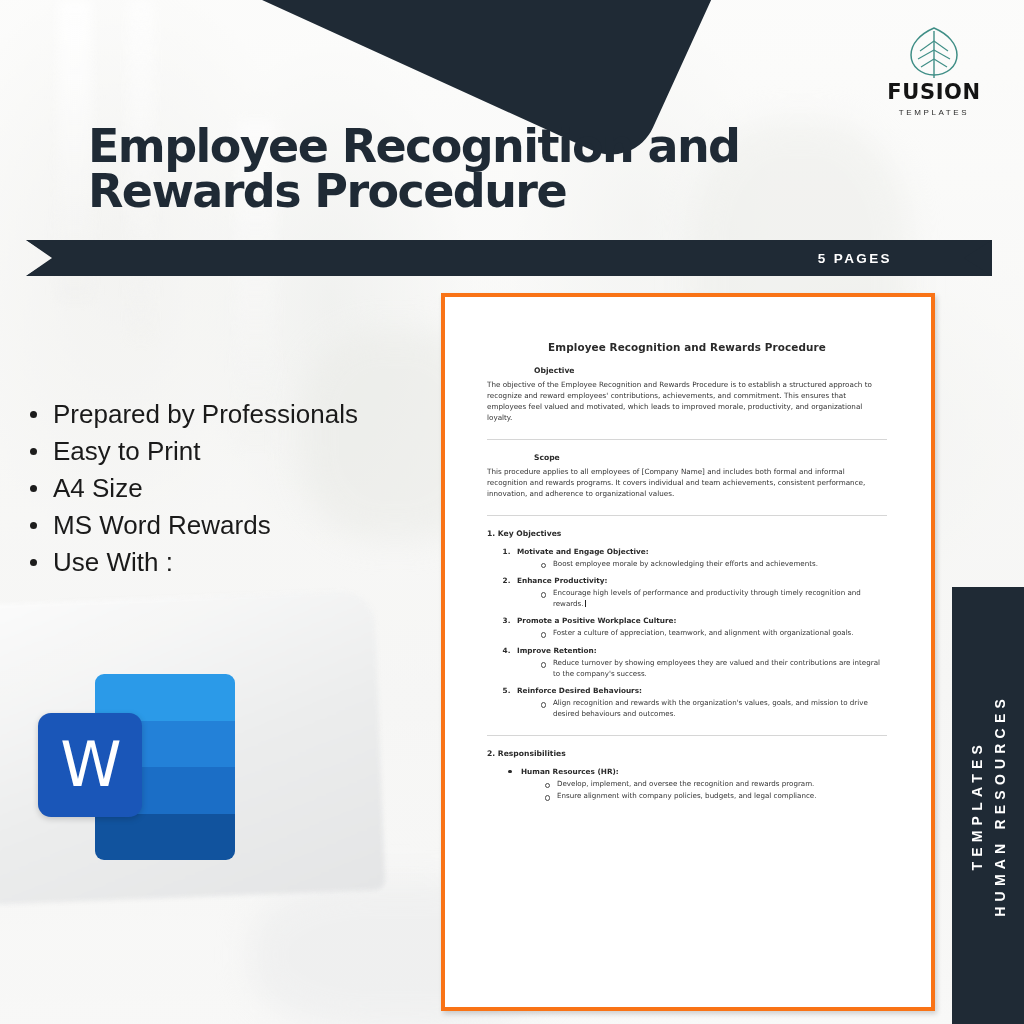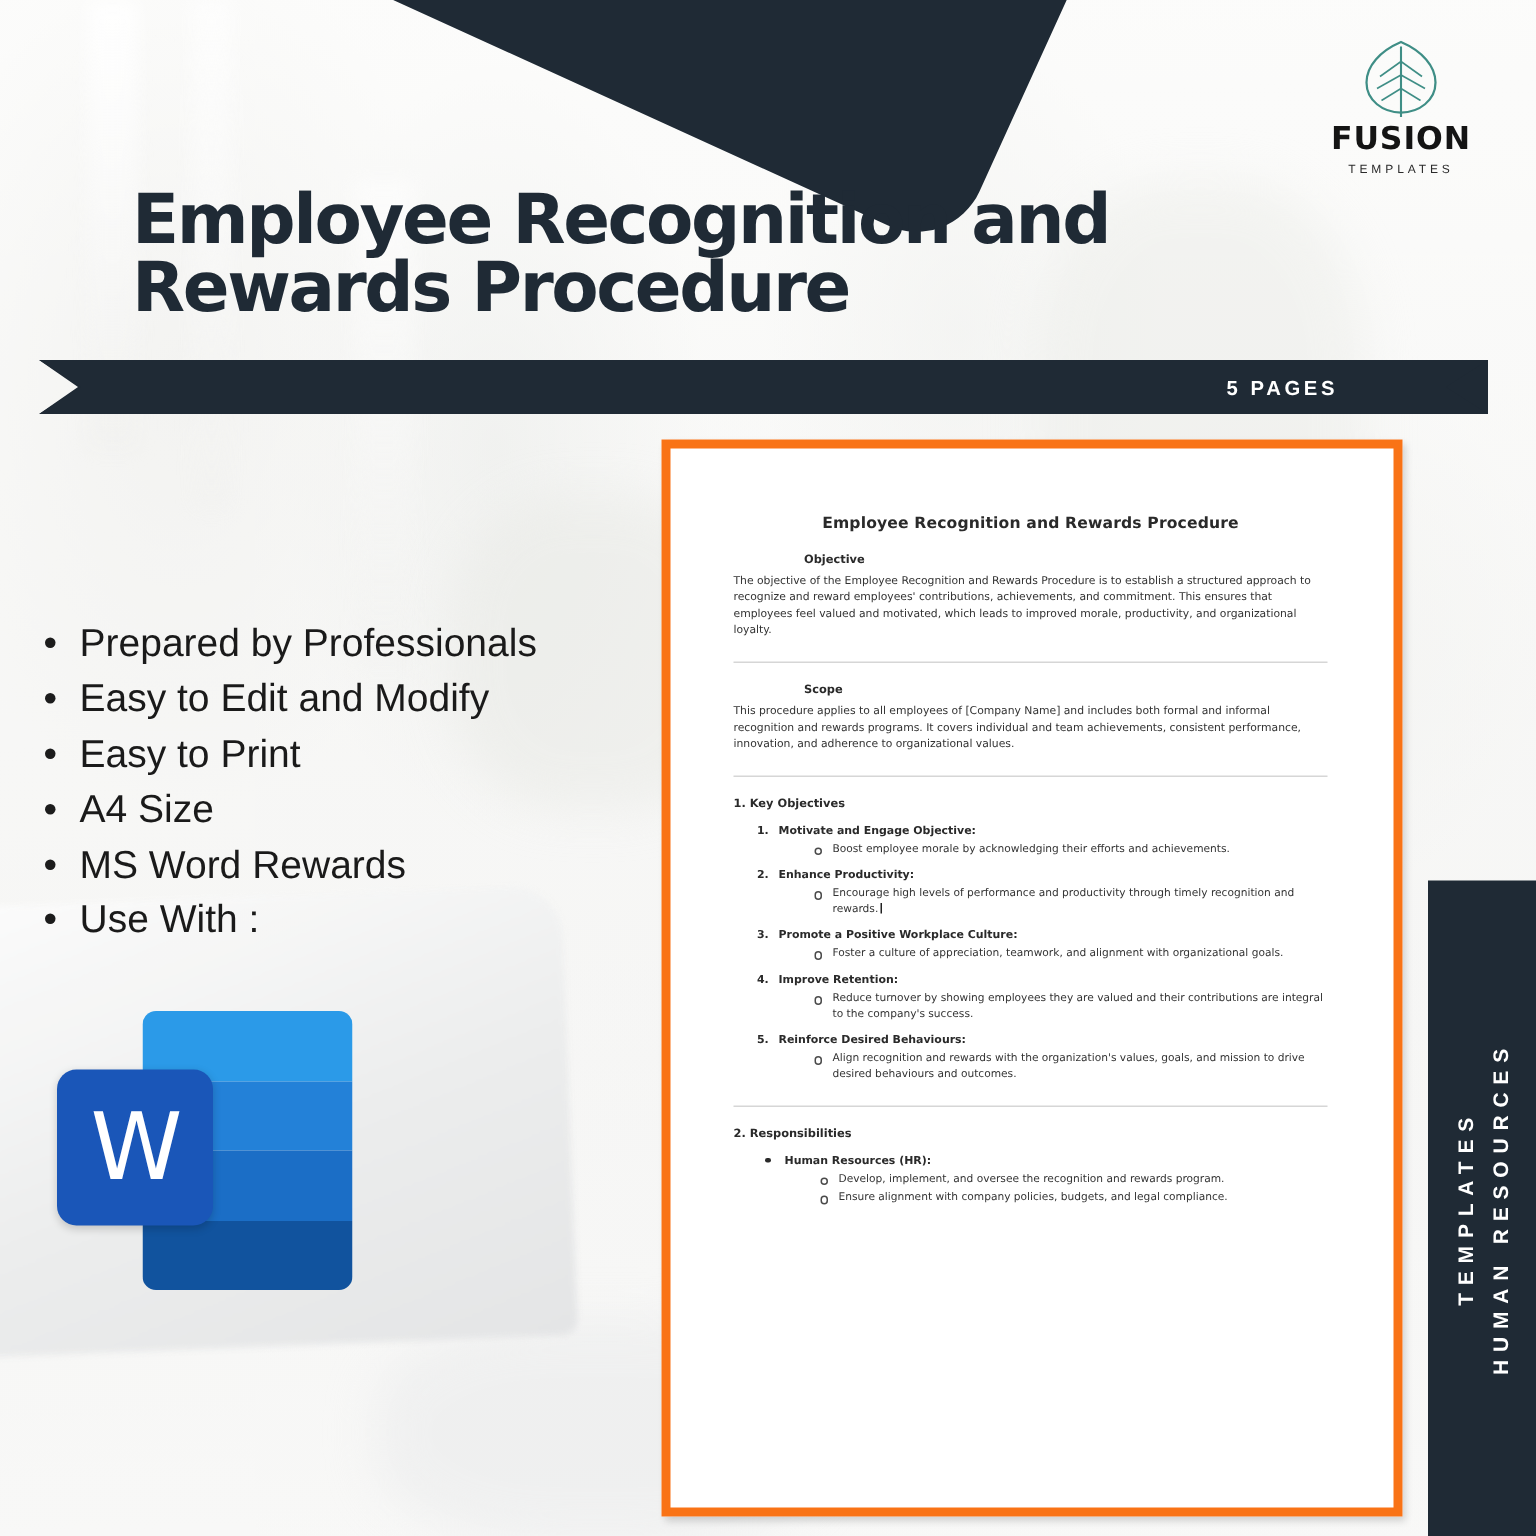--- a/index.html
+++ b/index.html
@@ -143,21 +143,21 @@
     font-size: 13.5px;
     font-weight: 700;
     letter-spacing: 2.4px;
     margin-right: 100px;
   }
 
   
   #features {
     position: absolute;
     left: 30px;
-    top: 414px;
+    top: 400px;
     width: 410px;
   }
   .feature-row {
     display: flex;
     align-items: baseline;
     margin-bottom: 7px;
   }
   .feature-dot {
     width: 7px; height: 7px;
     border-radius: 50%;
@@ -213,21 +213,21 @@
   }
 
   
   #doc-page {
     position: absolute;
     left: 441px;
     top: 293px;
     width: 494px;
     height: 718px;
     background: #ffffff;
-    border: 6px solid #f97316;
+    border: 4px solid #f97316;
     box-shadow: 2px 3px 5px rgba(0,0,0,0.16);
     overflow: hidden;
     font-family: "DejaVu Sans", sans-serif;
     color: #2a2a2a;
   }
   #doc-inner {
     padding: 44px 44px 0 42px;
   }
   #doc-title {
     text-align: center;
@@ -393,24 +393,20 @@
   <div id="ribbon">
     <div id="ribbon-inner">
       <span id="ribbon-label">5 PAGES</span>
     </div>
   </div>
 
   <div id="features">
     <div class="feature-row">
       <span class="feature-dot"></span>
       <span class="feature-text">Prepared by Professionals</span>
-    </div>
-    <div class="feature-row">
-      <span class="feature-dot"></span>
-      <span class="feature-text">Easy to Edit and Modify</span>
     </div>
     <div class="feature-row">
       <span class="feature-dot"></span>
       <span class="feature-text">Easy to Print</span>
     </div>
     <div class="feature-row">
       <span class="feature-dot"></span>
       <span class="feature-text">A4 Size</span>
     </div>
     <div class="feature-row">

